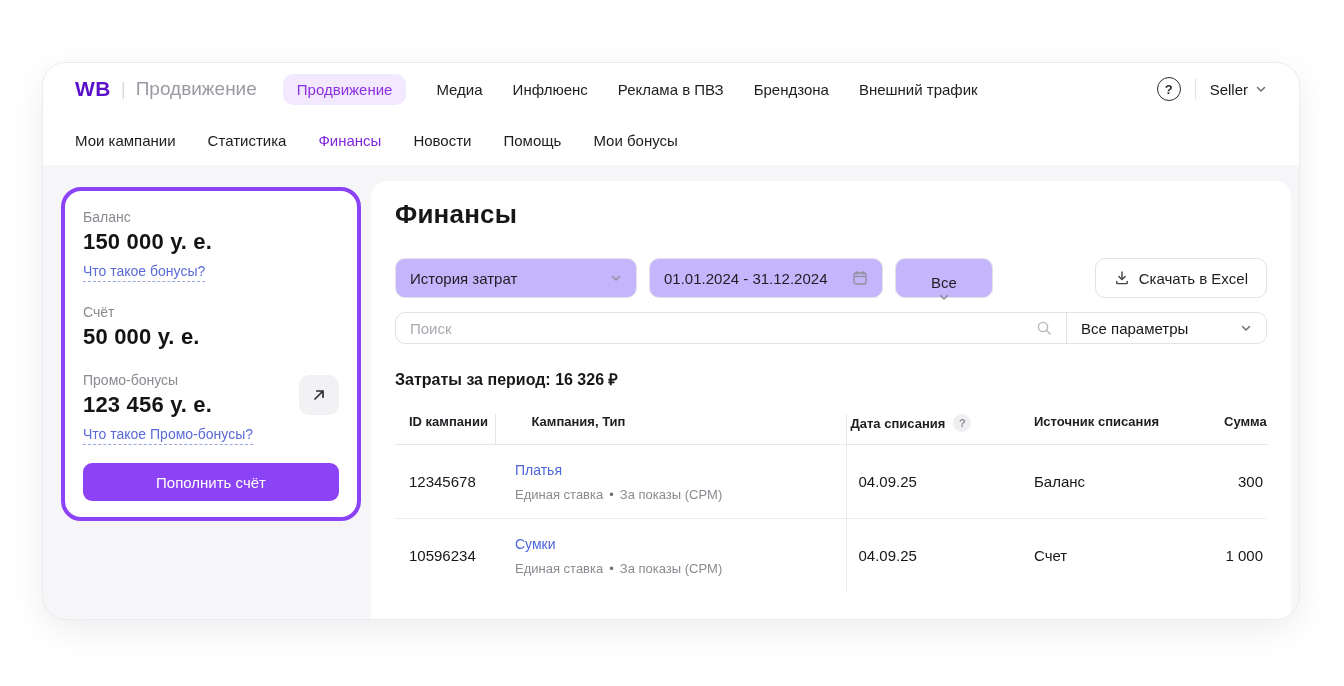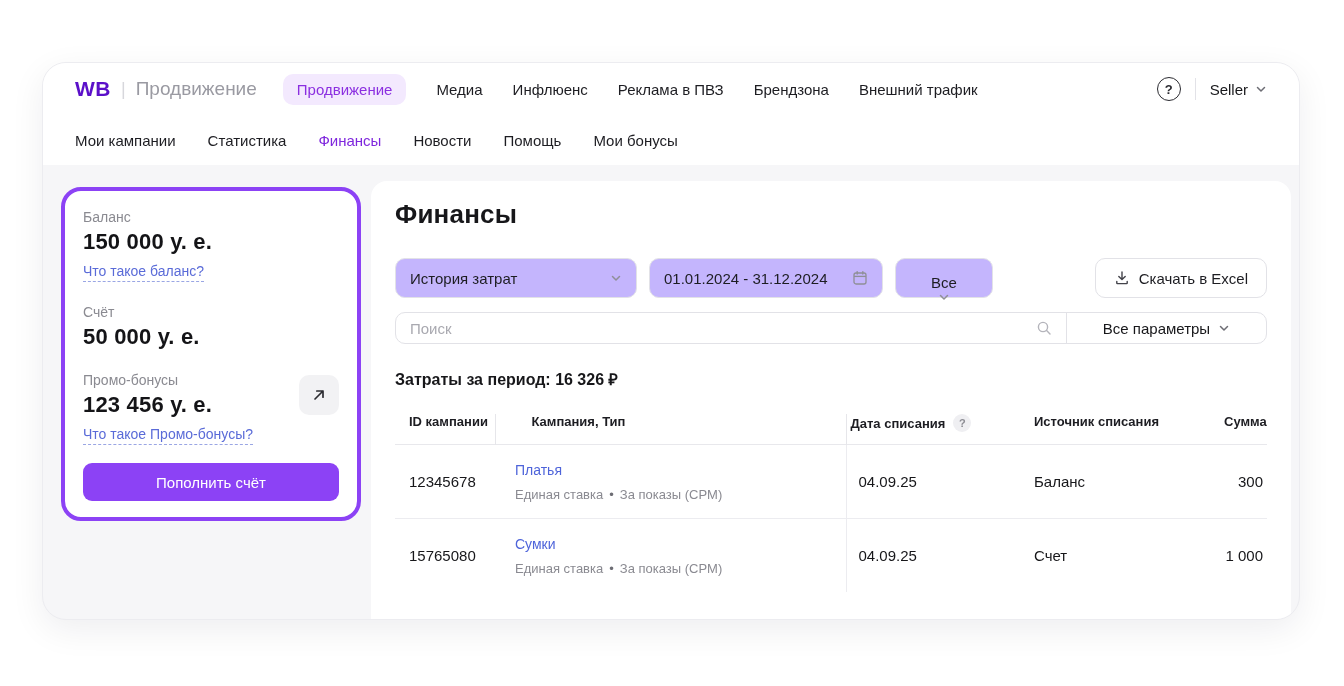--- a/index.html
+++ b/index.html
@@ -67,21 +67,21 @@
     display:flex; align-items:center; gap:9px; padding:0 18px; font-size:15px; font-family:inherit; color:#1d1d22; cursor:pointer; }
   .dl-btn .ic { color:#43434a; }
 
   .search-row { margin-top:14px; height:32px; border:1px solid #e2e2e7; border-radius:10px;
     background:#fff; display:flex; align-items:center; overflow:hidden; }
   .search-input { flex:1; border:none; outline:none; font-size:15px; font-family:inherit;
     padding:0 12px 0 14px; color:#1d1d22; background:transparent; }
   .search-input::placeholder { color:#a9a9b0; }
   .search-ic { color:#b4b4bb; margin-right:14px; display:inline-flex; }
   .params { width:200px; height:100%; border-left:1px solid #e2e2e7; display:flex; align-items:center;
-    justify-content:center; padding:0 14px; font-size:15px; cursor:pointer;gap:8px; }
+    justify-content:space-between; padding:0 14px; font-size:15px; cursor:pointer;gap:8px; }
   .params .chev { color:#6d6d74; }
 
   .period-total { margin-top:24px; font-size:16px; font-weight:700; }
 
   .table-wrap { margin-top:24px; overflow:hidden; }
   table { width:894px; border-collapse:collapse; table-layout:fixed; }
   col.c1{width:100px} col.c2{width:351px} col.c3{width:188px} col.c4{width:190px} col.c5{width:65px}
   th { font-size:13px; font-weight:600; color:#1d1d22; text-align:left; padding:0 0 12px 0; vertical-align:top; white-space:nowrap; }
   th.h1 { padding-left:14px; }
   th.h2 { border-left:1px solid #e6e6ea; padding-left:36px; }
@@ -142,21 +142,21 @@
       <span class="nav2-item">Мои бонусы</span>
     </div>
   </div>
 
   <div class="content">
 
     <div class="sidebar">
       <div class="sb-block">
         <div class="sb-label">Баланс</div>
         <div class="sb-value">150 000 у. е.</div>
-        <span class="sb-link">Что такое баланс?</span>
+        <span class="sb-link">Что такое бонусы?</span>
       </div>
       <div class="sb-block">
         <div class="sb-label">Счёт</div>
         <div class="sb-value">50 000 у. е.</div>
       </div>
       <div>
         <div class="promo-row">
           <div>
             <div class="sb-label">Промо-бонусы</div>
             <div class="sb-value">123 456 у. е.</div>
@@ -263,21 +263,21 @@
                 <span class="camp-link">Платья</span>
                 <div class="camp-sub">
                   <span>Единая ставка</span><span class="dot">•</span><span>За показы (CPM)</span>
                 </div>
               </td>
               <td class="d3">04.09.25</td>
               <td>Баланс</td>
               <td class="d5">300</td>
             </tr>
             <tr>
-              <td class="d1">15765080</td>
+              <td class="d1">10596234</td>
               <td class="d2">
                 <span class="camp-link">Сумки</span>
                 <div class="camp-sub">
                   <span>Единая ставка</span><span class="dot">•</span><span>За показы (CPM)</span>
                 </div>
               </td>
               <td class="d3">04.09.25</td>
               <td>Счет</td>
               <td class="d5">1 000</td>
             </tr>

